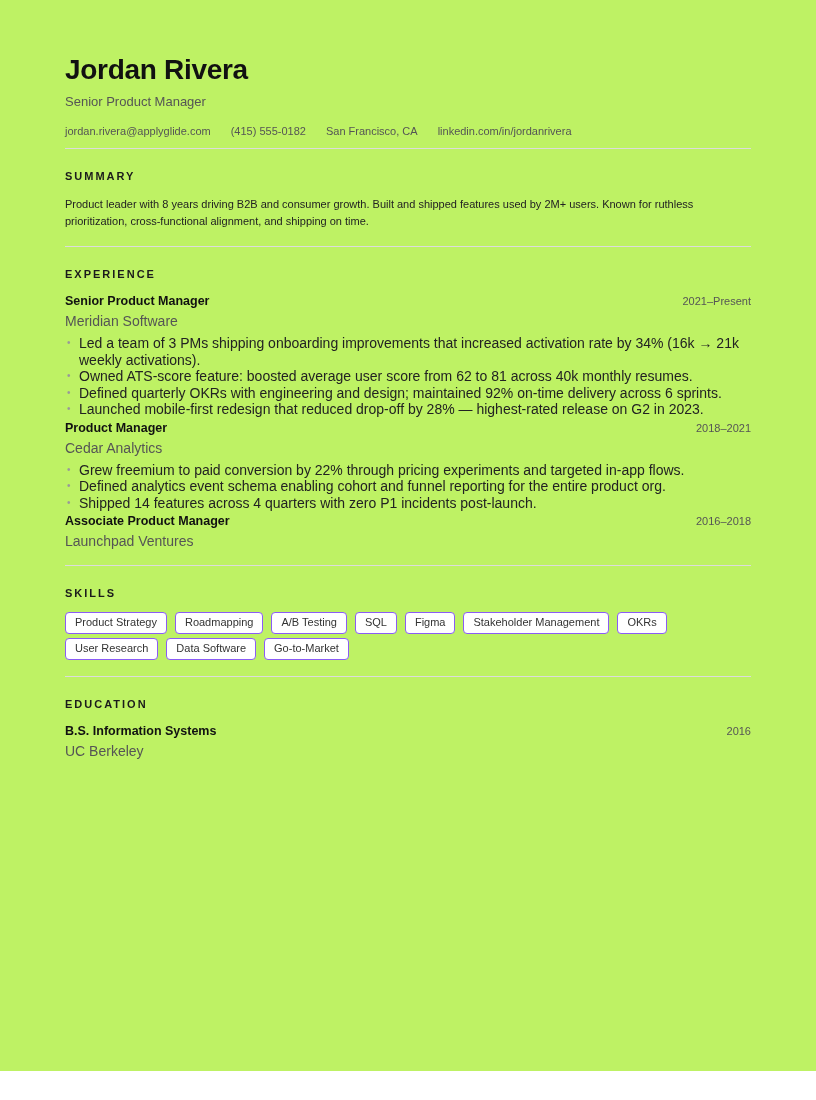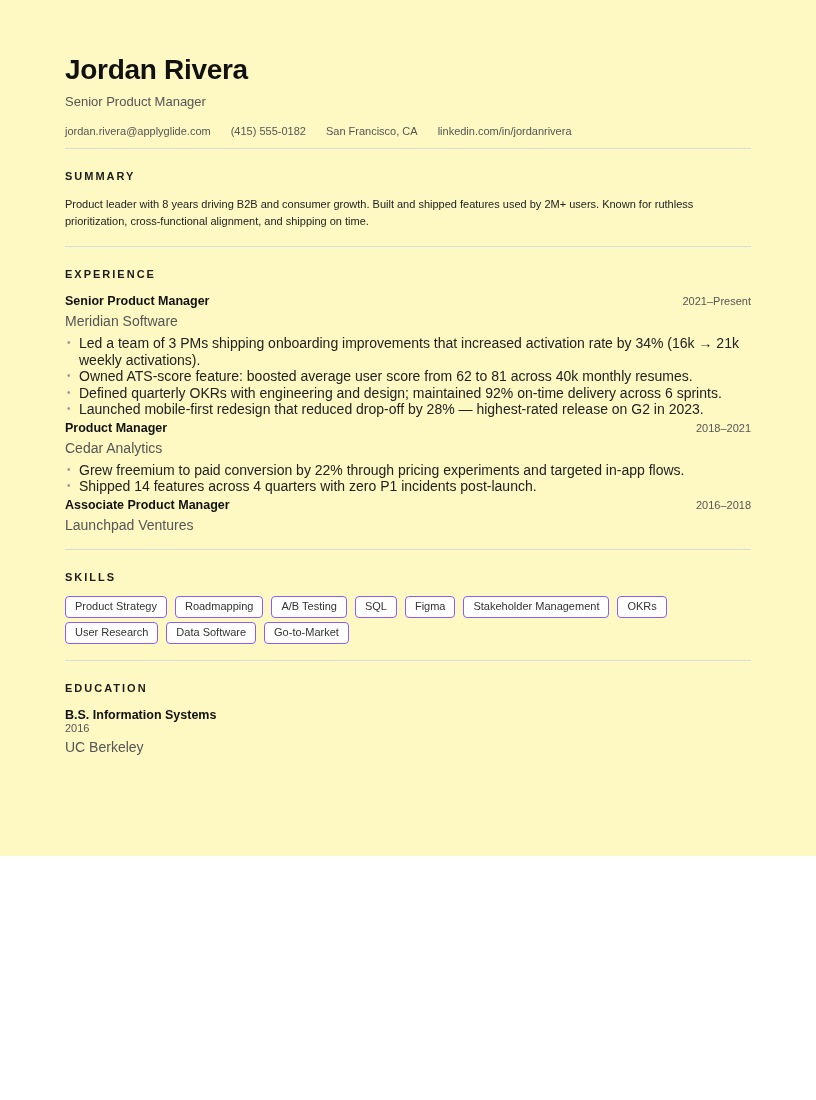--- a/index.html
+++ b/index.html
@@ -4,23 +4,23 @@
 <style>
   * { box-sizing: border-box; }
   html, body { margin: 0; padding: 0; background: #fff; }
   body {
     font-family: "Liberation Sans", sans-serif;
     color: #222;
     -webkit-font-smoothing: antialiased;
   }
   .page {
     width: 816px;
-    height: 856px;
+    height: 1071px;
     margin: 0 auto;
-    background: #fef9c3;
+    background: #bef264;
     padding: 56px 65px 40px;
     overflow: hidden;
   }
   
   .name {
     font-size: 28px;
     line-height: 1.0;
     font-weight: 700;
     color: #111;
     letter-spacing: -0.3px;
@@ -116,21 +116,21 @@
     display: inline-block;
     border: 1px solid #8b5cf6;
     border-radius: 4px;
     padding: 3px 9px 4px;
     font-size: 11px;
     line-height: 13px;
     color: #333;
     background: #fff;
   }
   
-  .edu-head { margin-top: 14px; flex-direction: column; }
+  .edu-head { margin-top: 14px; }
 </style>
 </head>
 <body>
 
 <div class="page">
 
   <header>
     <h1 class="name">Jordan Rivera</h1>
     <div class="subtitle">Senior Product Manager</div>
     <div class="contacts">
@@ -168,20 +168,21 @@
     </div>
 
     <div class="job">
       <div class="job-head">
         <h3 class="job-title">Product Manager</h3>
         <span class="job-dates">2018–2021</span>
       </div>
       <div class="company">Cedar Analytics</div>
       <ul class="bullets">
         <li>Grew freemium to paid conversion by 22% through pricing experiments and targeted in-app flows.</li>
+        <li>Defined analytics event schema enabling cohort and funnel reporting for the entire product org.</li>
         <li>Shipped 14 features across 4 quarters with zero P1 incidents post-launch.</li>
       </ul>
     </div>
 
     <div class="job">
       <div class="job-head">
         <h3 class="job-title">Associate Product Manager</h3>
         <span class="job-dates">2016–2018</span>
       </div>
       <div class="company">Launchpad Ventures</div>

